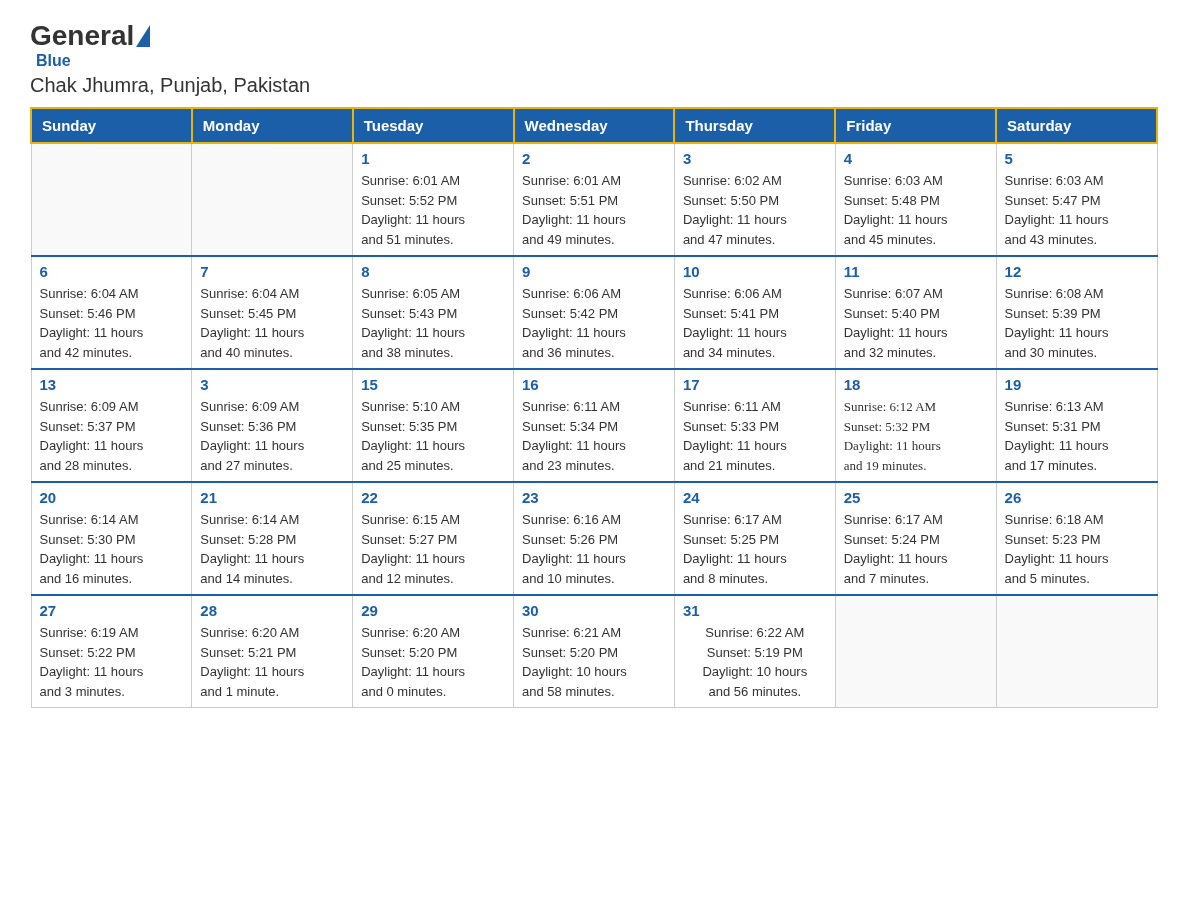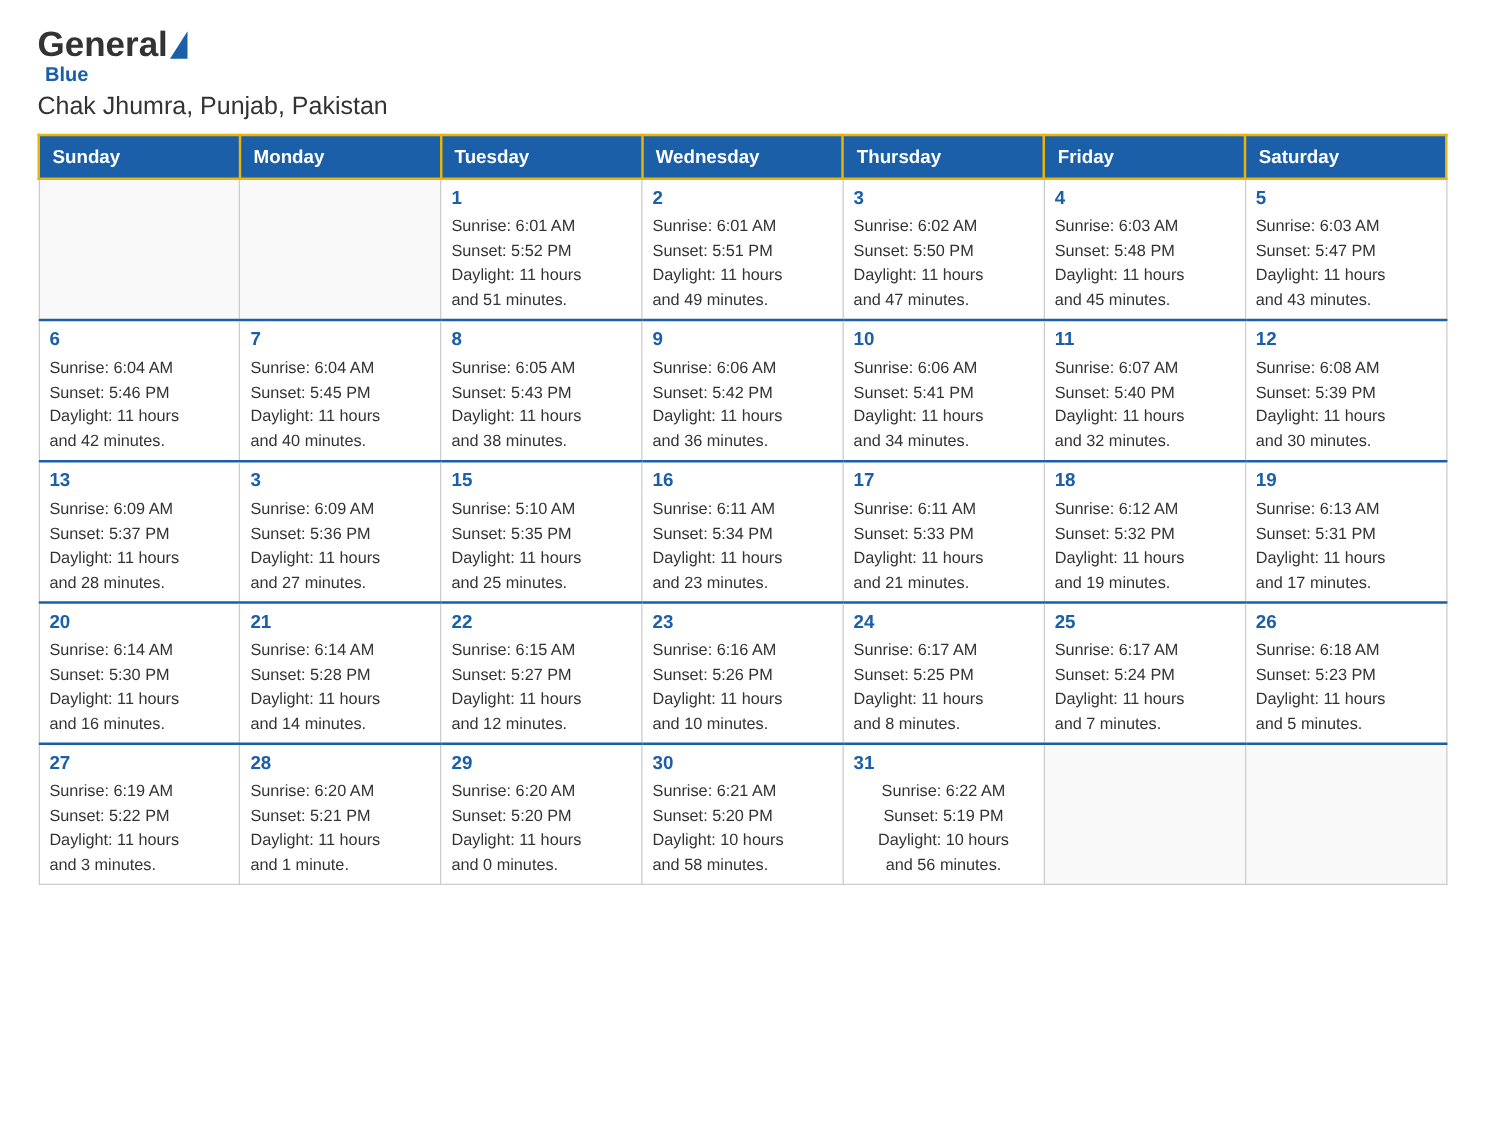--- a/index.html
+++ b/index.html
@@ -262,21 +262,21 @@
         </td>
         <td>
           <span class="day-number">17</span>
           <div class="day-info" style="white-space: pre-line;">Sunrise: 6:11 AM
 Sunset: 5:33 PM
 Daylight: 11 hours
 and 21 minutes.</div>
         </td>
         <td>
           <span class="day-number">18</span>
-          <div class="day-info" style="white-space: pre-line;">Sunrise: 6:12 AM
+          <div class="day-info" style="white-space: pre-line; font-family: Liberation Serif, serif;">Sunrise: 6:12 AM
 Sunset: 5:32 PM
 Daylight: 11 hours
 and 19 minutes.</div>
         </td>
         <td>
           <span class="day-number">19</span>
           <div class="day-info" style="white-space: pre-line;">Sunrise: 6:13 AM
 Sunset: 5:31 PM
 Daylight: 11 hours
 and 17 minutes.</div>

